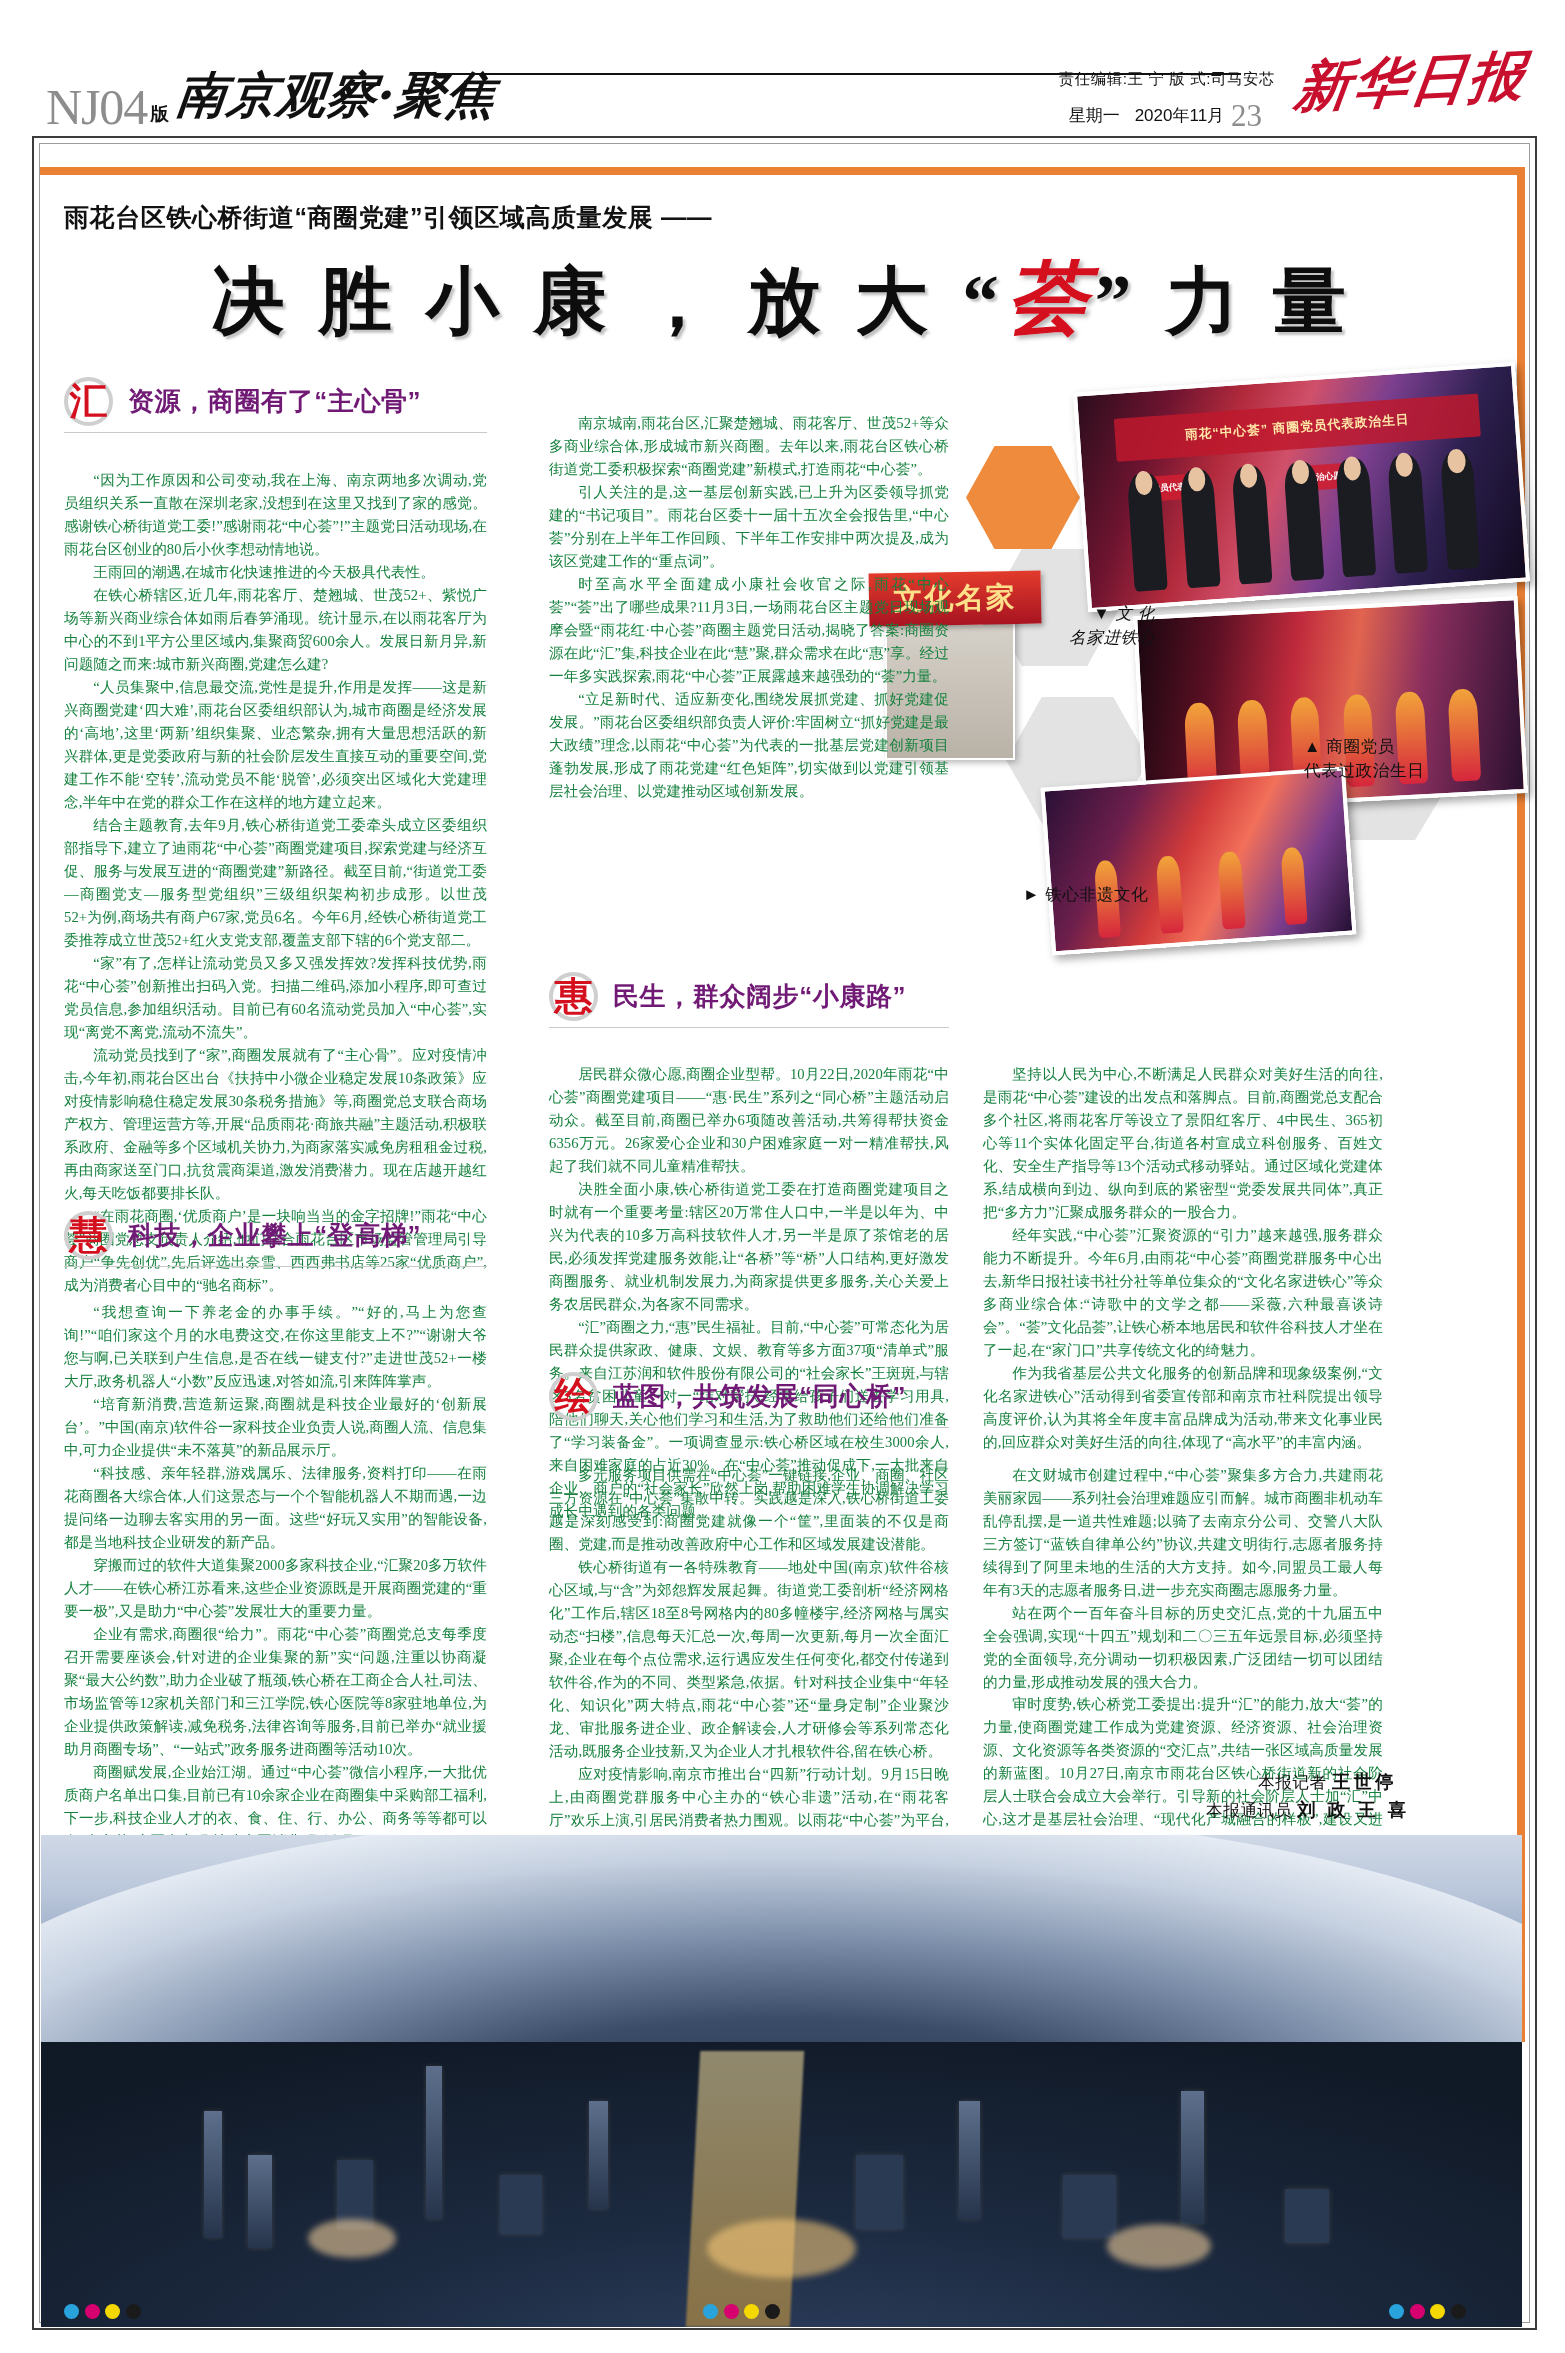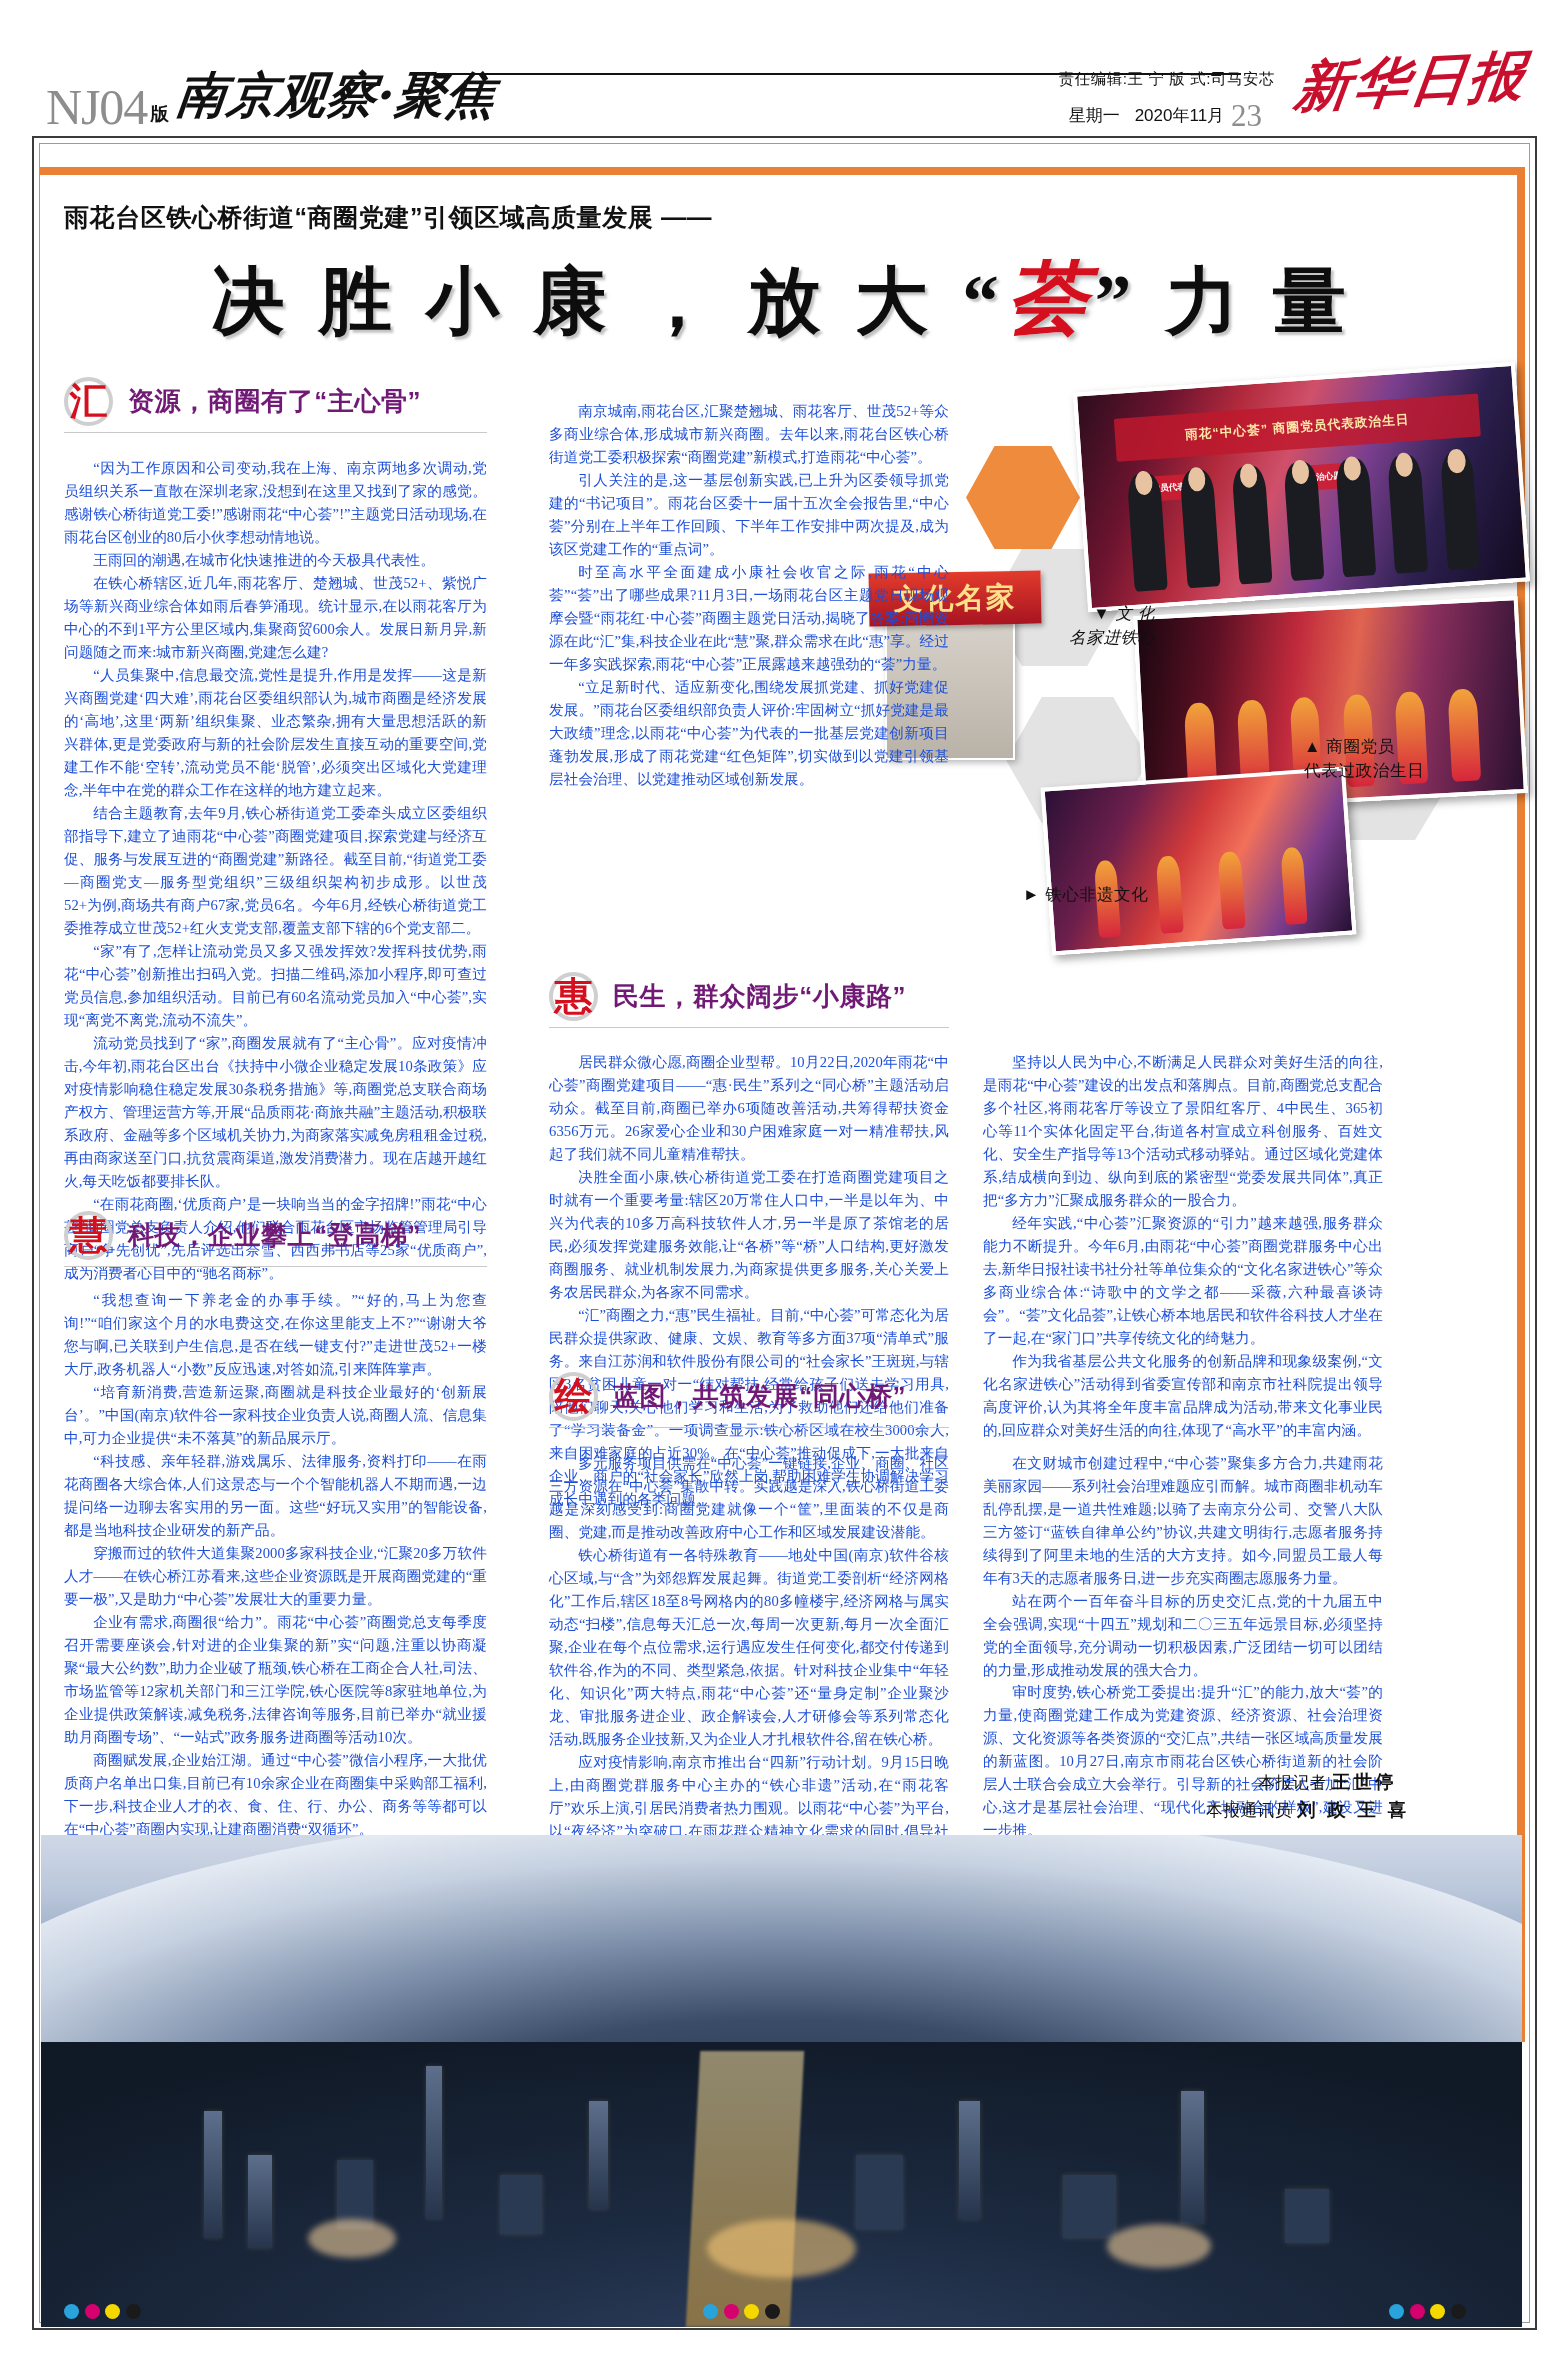--- a/index.html
+++ b/index.html
@@ -40,21 +40,21 @@
   
   .sec{position:absolute;}
   .sec .badge{width:49px;height:49px;border-radius:50%;border:4px solid #cfcfcf;display:flex;align-items:center;justify-content:center;
     font-family:"Liberation Serif",serif;font-size:38px;font-weight:700;color:#d4101f;box-sizing:border-box;}
   .sec-row{display:flex;align-items:center;gap:15px;}
   .sec .sec-title{font-family:"Liberation Sans",sans-serif;font-size:26px;font-weight:700;color:#701a75;letter-spacing:0.6px;white-space:nowrap;}
   .sec .sec-rule{margin-top:5.7px;height:1.1px;background:#c9c9c9;}
 
   
   .col{position:absolute;font-family:"Liberation Serif","DejaVu Serif",serif;font-size:14.6px;line-height:23px;
-       text-align:justify;color:#1d4ed8;letter-spacing:0.1px;}
+       text-align:justify;color:#15803d;letter-spacing:0.1px;margin-top:12px;}
   .col p{margin:0;text-indent:2em;}
 
   
   .collage{position:absolute;left:966px;top:377px;width:549px;height:560px;}
   .hex{position:absolute;clip-path:polygon(25% 0%,75% 0%,100% 50%,75% 100%,25% 100%,0% 50%);}
   .hex-grey{background:#e3e3e3;}
   .hex-orange{background:#ef8b3c;}
   .photo{position:absolute;border:4px solid #fff;box-shadow:3.4px 4.6px 8px rgba(0,0,0,.35);overflow:hidden;}
   .ph1{left:114px;top:0px;width:435px;height:212px;transform:rotate(-4deg);
        background:linear-gradient(115deg,#2b0d1c 0%,#6e1430 18%,#b22a3c 32%,#d0506a 45%,#7b3f8f 60%,#2d2050 78%,#120a20 100%);}

